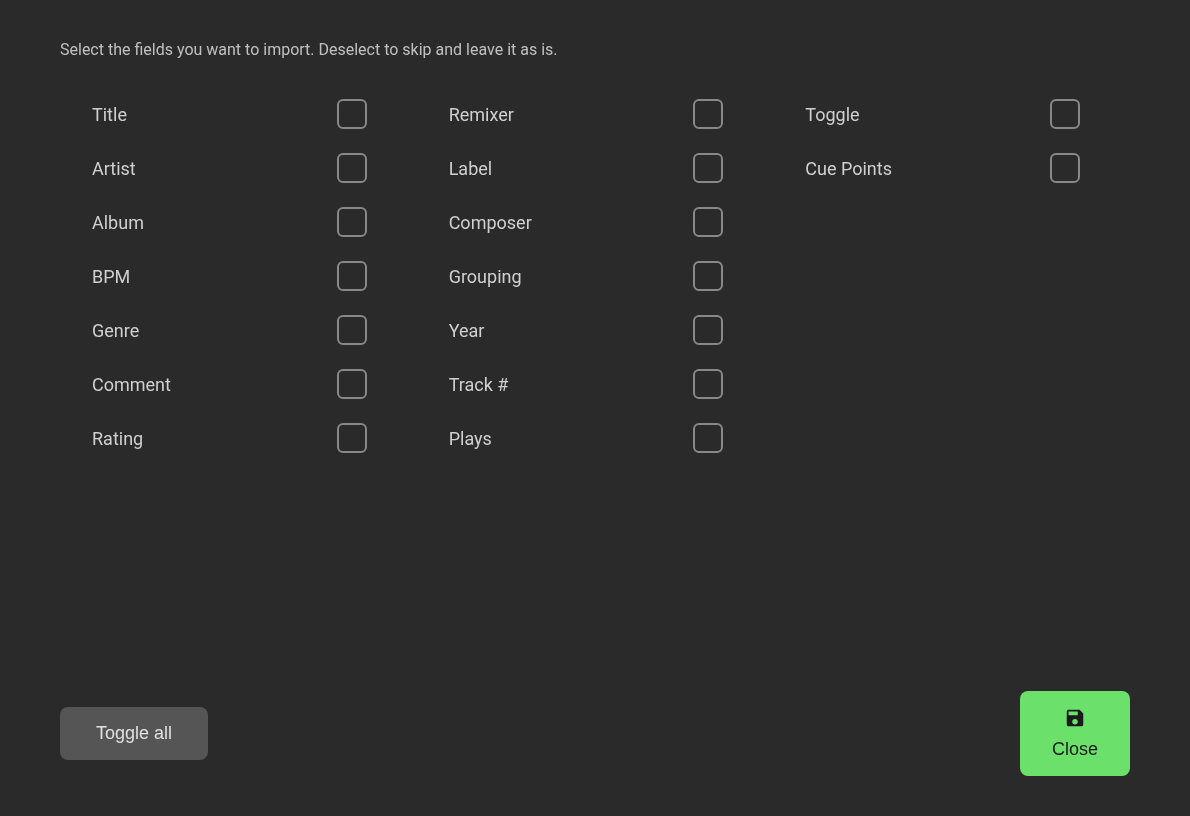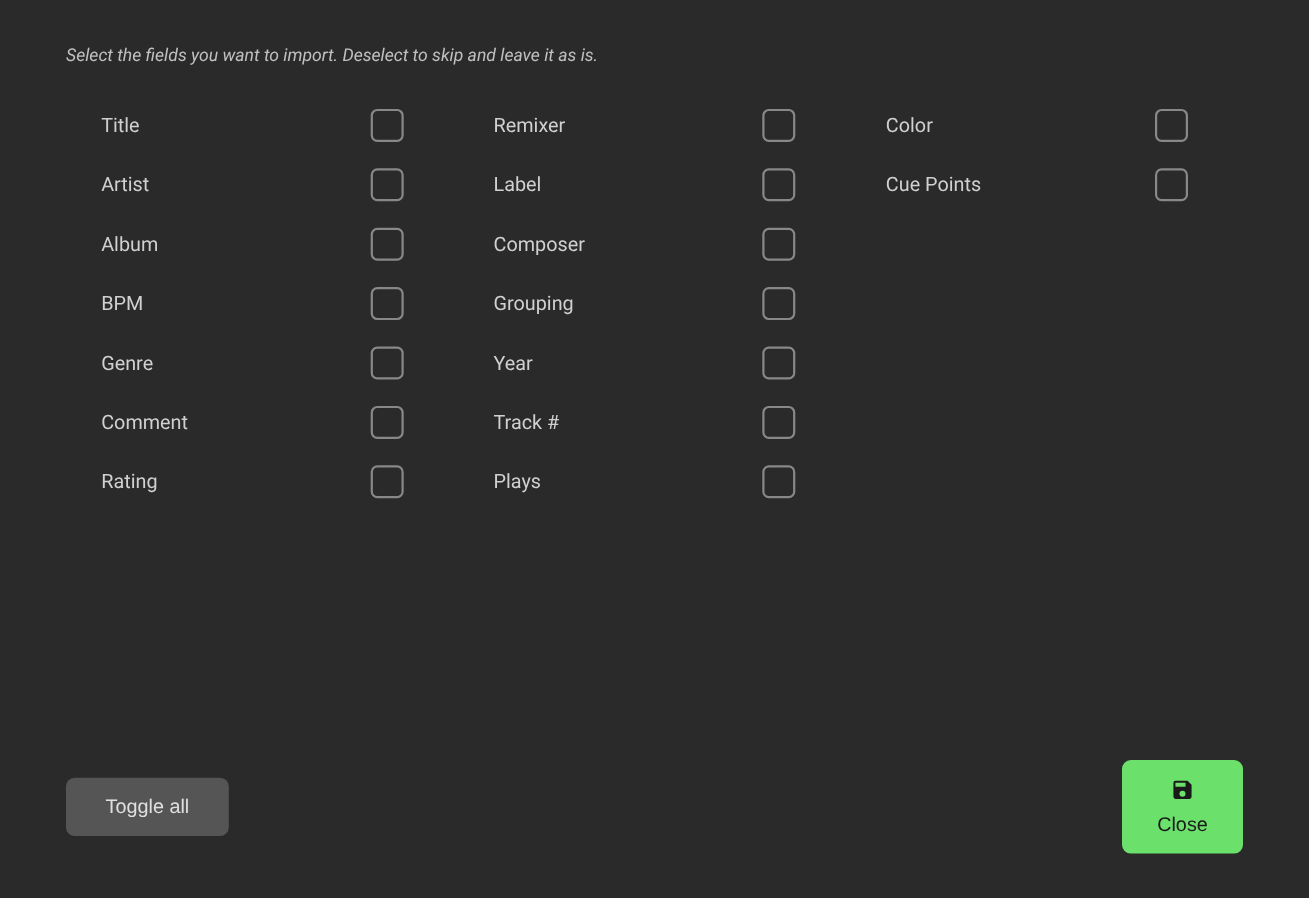--- a/index.html
+++ b/index.html
@@ -34,21 +34,20 @@
       font-size: 28px;
       font-weight: 400;
       color: #e8e8e8;
       margin-bottom: 50px;
     }
 
     .dialog-subtitle {
       font-size: 16px;
       color: #c0c0c0;
       margin-bottom: 30px;
-      font-style: italic;
     }
 
     .fields-grid {
       display: grid;
       grid-template-columns: 1fr 1fr 1fr;
       gap: 0;
       flex: 1;
     }
 
     .field-column {
@@ -205,21 +204,21 @@
           <span class="field-label">Track #</span>
           <div class="field-checkbox" role="checkbox" aria-checked="false"></div>
         </div>
         <div class="field-row">
           <span class="field-label">Plays</span>
           <div class="field-checkbox" role="checkbox" aria-checked="false"></div>
         </div>
       </div>
       <div class="field-column">
         <div class="field-row">
-          <span class="field-label">Color</span>
+          <span class="field-label">Toggle</span>
           <div class="field-checkbox" role="checkbox" aria-checked="false"></div>
         </div>
         <div class="field-row">
           <span class="field-label">Cue Points</span>
           <div class="field-checkbox" role="checkbox" aria-checked="false"></div>
         </div>
       </div>
     </div>
 
   <div class="footer">

